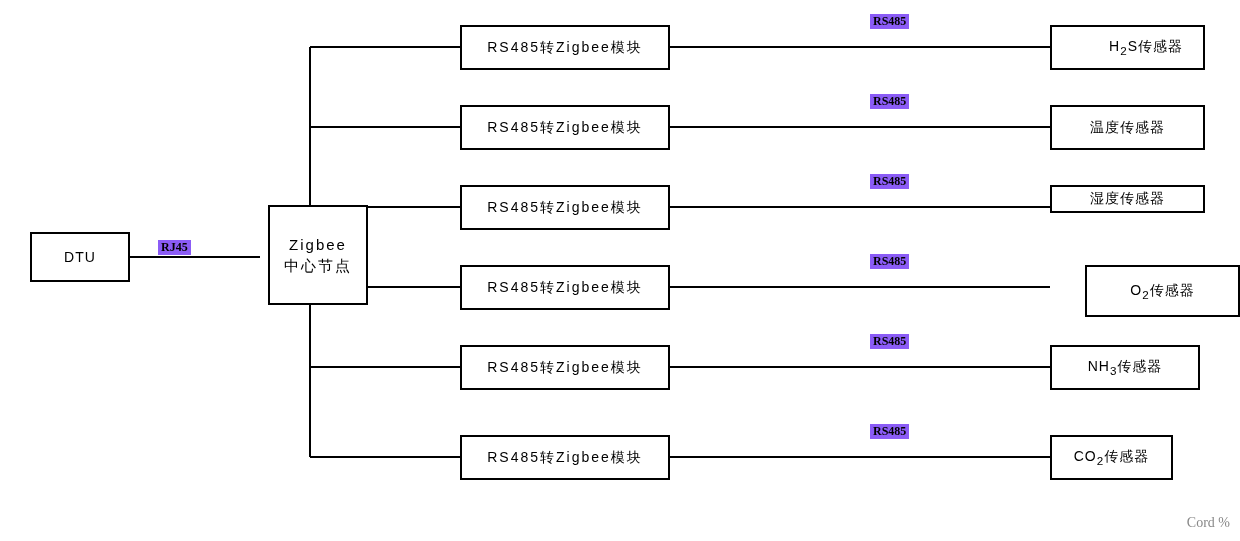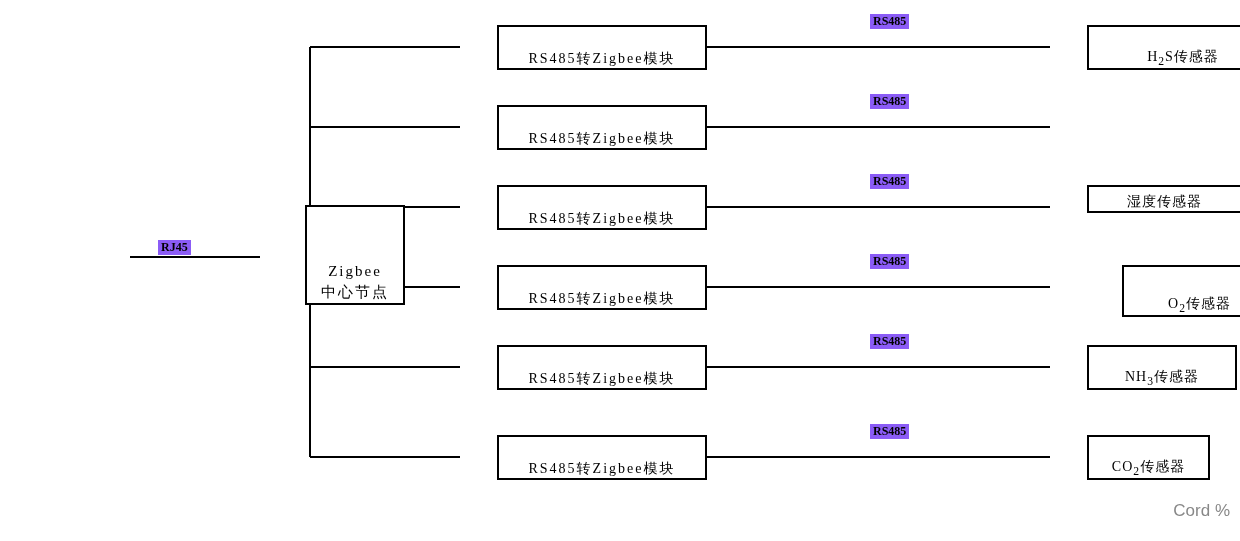--- a/index.html
+++ b/index.html
@@ -20,44 +20,43 @@
       position: absolute;
       top: 0; left: 0;
       width: 1240px;
       height: 541px;
       overflow: visible;
     }
     .box {
       position: absolute;
       border: 2px solid #000;
       display: flex;
-      align-items: flex-end;
+      align-items: center;
       justify-content: center;
       text-align: center;
       font-size: 14px;
-      font-family: Liberation Serif, serif;
+      font-family: Liberation Sans, sans-serif;
       background: #fff;
       letter-spacing: 1px;
-      margin-left: 37px;
     }
     .label-text {
       position: absolute;
       font-size: 12px;
       font-family: 'SimSun', '宋体', serif;
       background: #8b5cf6;
       padding: 0 3px;
       font-weight: bold;
     }
     .watermark {
       position: absolute;
-      bottom: 20px;
+      bottom: 10px;
       right: 10px;
-      font-size: 17px;
+      font-size: 14px;
       color: #888;
-      font-family: Liberation Sans, sans-serif;
+      font-family: Liberation Serif, serif;
     }
   </style>
 </head>
 <body>
 
 <div class="diagram-container">
   <svg class="lines">
 
     <line x1="130" y1="257" x2="260" y2="257" stroke="#000" stroke-width="2"></line>
 
@@ -83,20 +82,23 @@
 
     <line x1="670" y1="207" x2="1050" y2="207" stroke="#000" stroke-width="2"></line>
 
     <line x1="670" y1="287" x2="1050" y2="287" stroke="#000" stroke-width="2"></line>
 
     <line x1="670" y1="367" x2="1050" y2="367" stroke="#000" stroke-width="2"></line>
 
     <line x1="670" y1="457" x2="1050" y2="457" stroke="#000" stroke-width="2"></line>
   </svg>
 
+  <div class="box" style="left:30px; top:232px; width:100px; height:50px;">
+    <span>DTU</span>
+  </div>
 
   <div class="label-text" style="left:158px; top:240px;">
     <span>RJ45</span>
   </div>
 
   <div class="box" style="left:268px; top:205px; width:100px; height:100px; font-size:15px; line-height:1.4; letter-spacing:2px;">
     <span style="white-space:pre-line;">Zigbee
 中心节点</span>
   </div>
 
@@ -134,20 +136,23 @@
   <div class="label-text" style="left:870px; top:334px;">
     <span>RS485</span>
   </div>
   <div class="label-text" style="left:870px; top:424px;">
     <span>RS485</span>
   </div>
 
   <div class="box" style="left:1050px; top:25px; width:155px; height:45px;padding-left:37px;">
     <span>H<sub>2</sub>S传感器</span>
   </div>
+  <div class="box" style="left:1050px; top:105px; width:155px; height:45px;">
+    <span>温度传感器</span>
+  </div>
   <div class="box" style="left:1050px; top:185px; width:155px; height:28px;">
     <span>湿度传感器</span>
   </div>
   <div class="box" style="left:1085px; top:265px; width:155px; height:52px;">
     <span>O<sub>2</sub>传感器</span>
   </div>
   <div class="box" style="left:1050px; top:345px; width:150px; height:45px;">
     <span>NH<sub>3</sub>传感器</span>
   </div>
   <div class="box" style="left:1050px; top:435px; width:123px; height:45px;">

